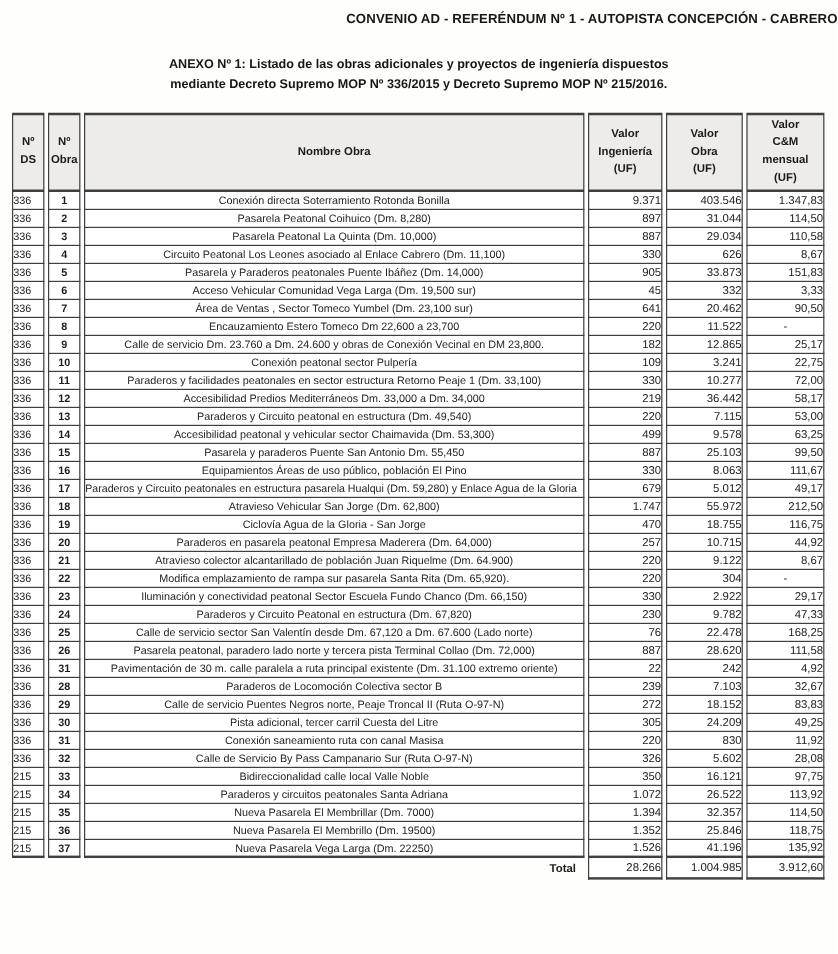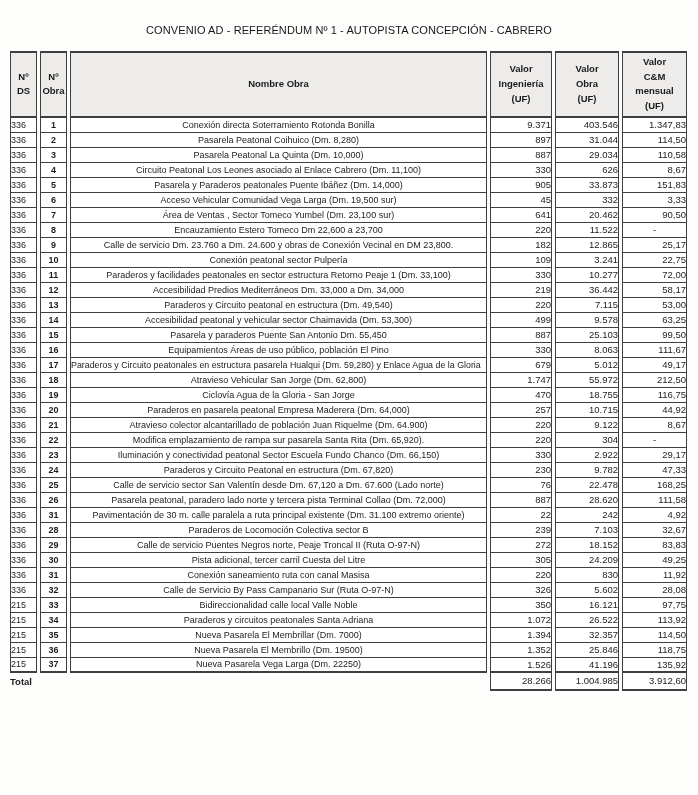--- a/index.html
+++ b/index.html
@@ -7,25 +7,25 @@
     margin: 0; padding: 0;
     background: #ffffff;
     width: 698px; height: 795px;
     font-family: "Liberation Sans", sans-serif;
     color: #1d1d1d;
     -webkit-font-smoothing: antialiased;
   }
   .page { width: 698px; height: 795px; overflow: hidden; background: #fefefd; }
 
   .doc-title {
-    text-align: center;
-    font-weight: normal;
+    text-align: right;
+    font-weight: bold;
     font-size: 11px;
     letter-spacing: 0.1px;
-    padding-top: 24px;
+    padding-top: 10px;
     color: #171717;
   }
   .doc-subtitle {
     text-align: center;
     font-weight: bold;
     font-size: 10.5px;
     margin-top: 25px;
     line-height: 1.5;
     white-space: pre-line;
     color: #171717;
@@ -67,38 +67,40 @@
   td.td-num  { text-align: center; font-size: 9px; font-weight: bold; background: #e9e8e5; }
   td.td-nombre { text-align: center; font-size: 9px; padding: 0 2px 0 3px; white-space: nowrap; }
   td.td-nombre span { display: inline-block; transform-origin: 0 50%; white-space: nowrap; }
   td.td-val  { text-align: right; font-size: 9.5px; padding-right: 4px; white-space: nowrap; }
   td.td-val.dash { text-align: center; padding-right: 0; }
   tr.last-data td { border-bottom-width: 2px; }
 
   tfoot td.td-total-label {
     border: none;
     background: transparent;
-    text-align: left;
+    text-align: right;
     font-weight: bold;
     font-size: 9.5px;
     padding-right: 7px;
     height: 18px;
   }
   tfoot td.td-val {
     border-bottom-width: 2px;
     height: 16px;
   }
 </style>
 </head>
 <body>
 
 <div class="page">
 
   <div class="doc-title">CONVENIO AD - REFERÉNDUM Nº 1 - AUTOPISTA CONCEPCIÓN - CABRERO</div>
 
+  <div class="doc-subtitle">ANEXO Nº 1: Listado de las obras adicionales y proyectos de ingeniería dispuestos
+mediante Decreto Supremo MOP Nº 336/2015 y Decreto Supremo MOP Nº 215/2016.</div>
 
   <table class="works">
     <colgroup>
       <col style="width:27px">
       <col style="width:27px">
       <col style="width:417px">
       <col style="width:62px">
       <col style="width:64px">
       <col style="width:65px">
     </colgroup>

